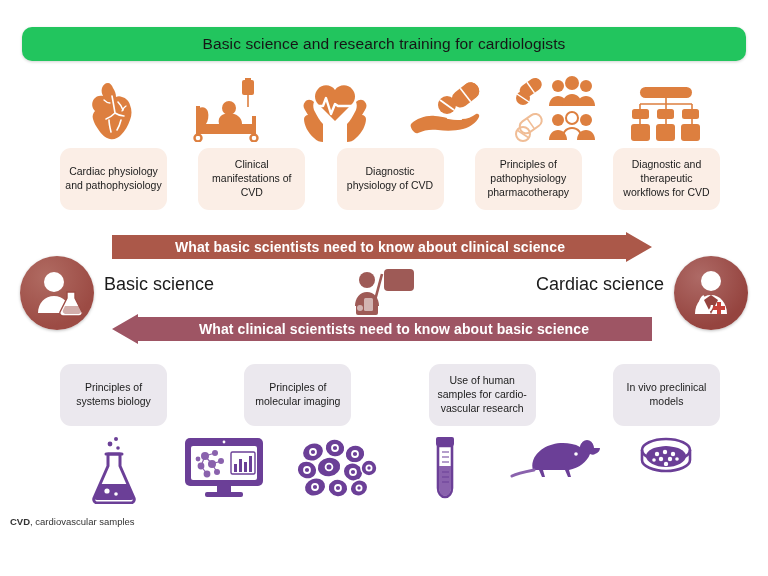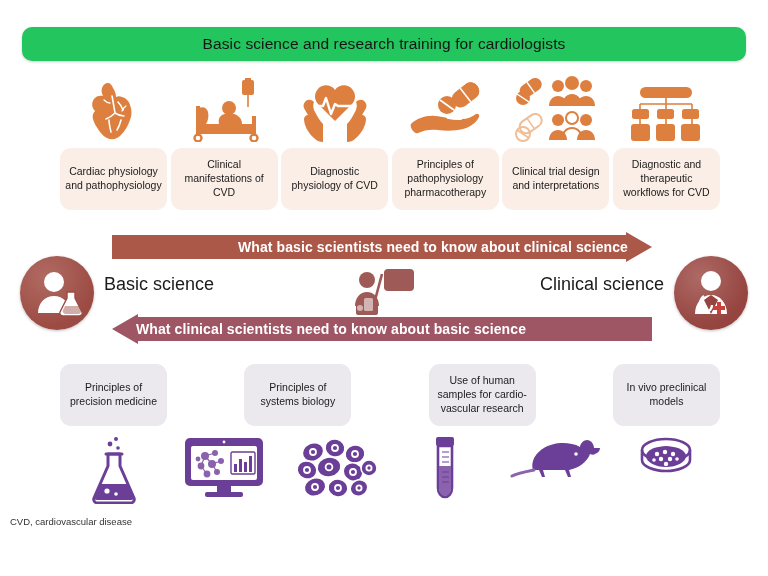--- a/index.html
+++ b/index.html
@@ -92,31 +92,31 @@
     letter-spacing: 0.1px;
   }
   .arrow-right {
     left: 112px;
     top: 232px;
     width: 540px;
     background: #ab5849;
     clip-path: polygon(0 3px, calc(100% - 26px) 3px, calc(100% - 26px) 0,
                        100% 50%, calc(100% - 26px) 100%,
                        calc(100% - 26px) calc(100% - 3px), 0 calc(100% - 3px));
-    justify-content: flex-end;
+    justify-content: center;
     padding-right: 24px;
   }
   .arrow-left {
     left: 112px;
     top: 314px;
     width: 540px;
     background: #9e5564;
     clip-path: polygon(26px 0, 26px 3px, 100% 3px, 100% calc(100% - 3px),
                        26px calc(100% - 3px), 26px 100%, 0 50%);
-    justify-content: flex-start;
+    justify-content: center;
     padding-left: 24px;
   }
 
   
   .axis-label {
     position: absolute;
     top: 274px;
     font-size: 18px;
     color: #1b1b1b;
     text-align: right;
@@ -149,21 +149,21 @@
   }
 
   
   .footnote {
     position: absolute;
     left: 10px;
     top: 516px;
     font-size: 9.5px;
     color: #333333;
   }
-  .footnote b { font-weight: normal; }
+  .footnote b { font-weight: bold; }
 </style>
 </head>
 <body>
 
 <div class="title-bar">
   <span class="title-text">Basic science and research training for cardiologists</span>
 </div>
 
 <div class="icon-row top">
 
@@ -262,33 +262,32 @@
       <rect x="51" y="38" width="19" height="17" rx="3" fill="#dd7f3f"></rect>
     </svg>
   </div>
 </div>
 
 <div class="pill-row top">
   <div class="pill">Cardiac physiology and pathophysiology</div>
   <div class="pill">Clinical manifestations of CVD</div>
   <div class="pill">Diagnostic physiology of CVD</div>
   <div class="pill">Principles of pathophysiology pharmacotherapy</div>
-  <div class="pill">Clinical trial design and interpretations</div>
   <div class="pill">Diagnostic and therapeutic workflows for CVD</div>
 </div>
 
 <div class="arrow arrow-right">
   <span>What basic scientists need to know about clinical science</span>
 </div>
 <div class="arrow arrow-left">
   <span>What clinical scientists need to know about basic science</span>
 </div>
 
 <div class="axis-label left">Basic science</div>
-<div class="axis-label right">Clinical science</div>
+<div class="axis-label right">Cardiac science</div>
 
 <div class="avatar left">
   <svg width="54" height="54" viewBox="0 0 54 54">
     <circle cx="24" cy="16" r="10" fill="#ffffff"></circle>
     <path fill="#ffffff" d="M8 47c0-10 7-17 16-17s16 7 16 17z"></path>
     <path fill="#ffffff" stroke="#9c4b44" stroke-width="1.4" d="M37 26h8v6l7 14c1 2-1 4-3 4H33c-2 0-4-2-3-4l7-14z"></path>
     <path fill="#9c4b44" d="M35 40h14l2 4c1 2-1 4-3 4H36c-2 0-4-2-3-4z" opacity="0.45"></path>
   </svg>
 </div>
 
@@ -309,22 +308,22 @@
     <circle cx="15" cy="12" r="8" fill="#9e5a56"></circle>
     <path fill="#9e5a56" d="M3 38c0-8 5-14 12-14s12 6 12 14z"></path>
     <path d="M30 6L22 36" stroke="#9e5a56" stroke-width="2.6" fill="none"></path>
     <rect x="4" y="34" width="22" height="13" rx="2" fill="#9e5a56"></rect>
     <rect x="12" y="30" width="9" height="13" rx="1.5" fill="#ffffff" opacity="0.55"></rect>
     <circle cx="8" cy="40" r="3" fill="#ffffff" opacity="0.55"></circle>
   </svg>
 </div>
 
 <div class="pill-row bottom">
-  <div class="pill">Principles of precision medicine</div>
   <div class="pill">Principles of systems biology</div>
+  <div class="pill">Principles of molecular imaging</div>
   <div class="pill">Use of human samples for cardio-vascular research</div>
   <div class="pill">In vivo preclinical models</div>
 </div>
 
 <div class="icon-row bottom">
 
   <div class="icon-cell">
     <svg width="56" height="68" viewBox="0 0 56 68">
       <circle cx="30" cy="3" r="2" fill="#6b3f97"></circle>
       <circle cx="24" cy="8" r="2.4" fill="#6b3f97"></circle>
@@ -429,14 +428,14 @@
         <circle cx="31" cy="23" r="2.2"></circle>
           <circle cx="27" cy="28" r="2.2"></circle>
         <circle cx="15" cy="24" r="1.8"></circle>
           <circle cx="38" cy="23" r="1.8"></circle>
       </g>
     </svg>
   </div>
 </div>
 
 <div class="footnote">
-  <b>CVD</b><span>, cardiovascular disease</span>
+  <b>CVD</b><span>, cardiovascular samples</span>
 </div>
 
 </body></html>

